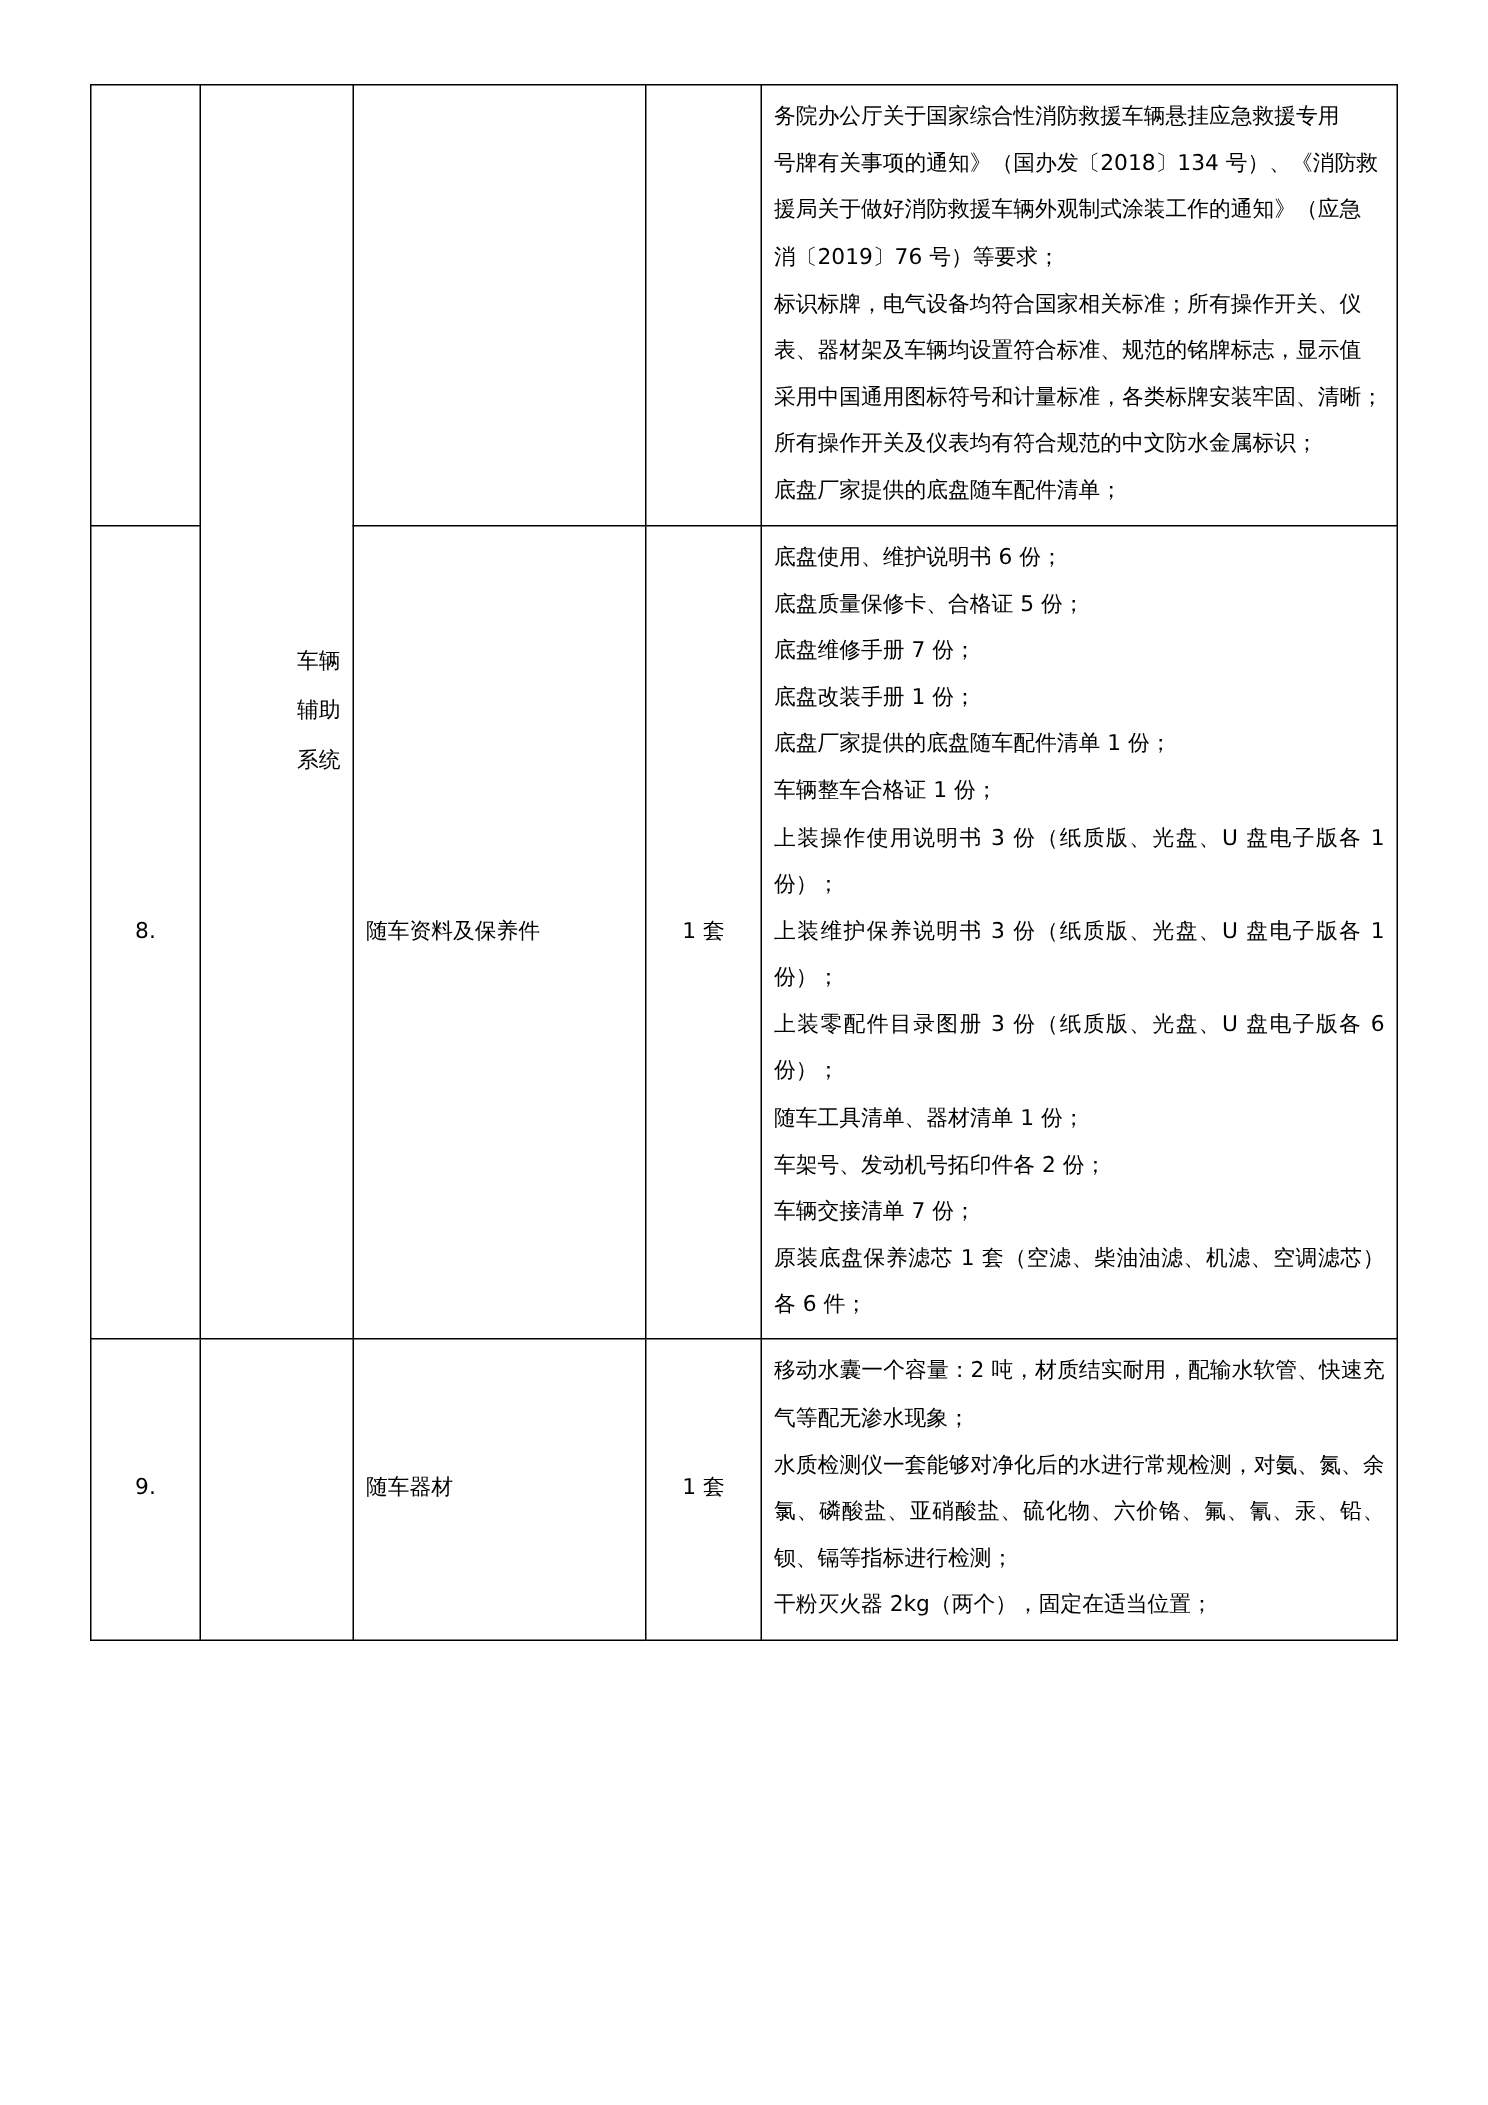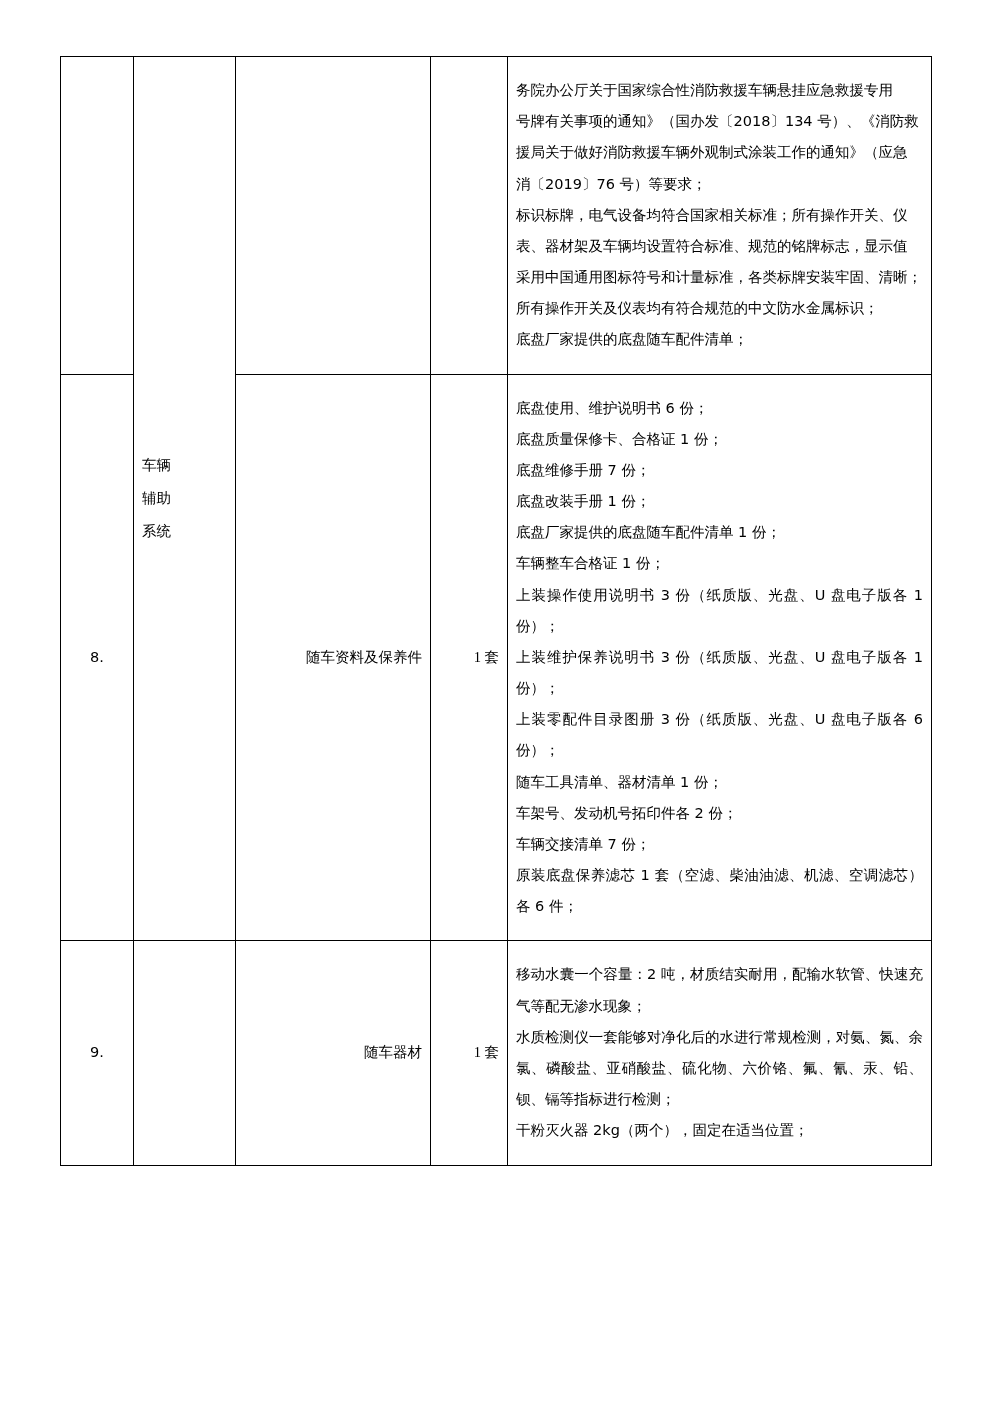--- a/index.html
+++ b/index.html
@@ -22,28 +22,28 @@
   }
   table.spec {
     border-collapse: collapse;
     width: 872px;
     table-layout: fixed;
     border: 1px solid #000;
   }
   table.spec td {
     border: 1px solid #000;
     vertical-align: middle;
-    padding: 18px 8px;
+    padding: 6px 8px;
     font-size: 14.5px;
     line-height: 2.15;
   }
   td.col-idx { width: 56px; text-align: center; }
-  td.col-group { width: 85px; text-align: left; }
-  td.col-name { width: 178px; text-align: right; }
-  td.col-qty { width: 60px; text-align: right; font-family: Liberation Serif, serif; }
+  td.col-group { width: 85px; text-align: right; }
+  td.col-name { width: 178px; text-align: left; }
+  td.col-qty { width: 60px; text-align: center; }
   td.col-desc { vertical-align: top; text-align: justify; padding: 10px 12px 10px 12px; }
   .group-text { line-height: 2.3; }
   .desc-line {
     display: block;
     white-space: normal;
   }
   .desc-line.just {
     text-align: justify;
     text-justify: inter-ideograph;
   }
@@ -78,21 +78,21 @@
           <span class="desc-line">底盘厂家提供的底盘随车配件清单；</span>
         </td>
       </tr>
 
       <tr>
         <td class="col-idx">8.</td>
         <td class="col-name">随车资料及保养件</td>
         <td class="col-qty">1 套</td>
         <td class="col-desc">
           <span class="desc-line">底盘使用、维护说明书 6 份；</span>
-          <span class="desc-line">底盘质量保修卡、合格证 1 份；</span>
+          <span class="desc-line">底盘质量保修卡、合格证 5 份；</span>
           <span class="desc-line">底盘维修手册 7 份；</span>
           <span class="desc-line">底盘改装手册 1 份；</span>
           <span class="desc-line">底盘厂家提供的底盘随车配件清单 1 份；</span>
           <span class="desc-line">车辆整车合格证 1 份；</span>
           <span class="desc-line just">上装操作使用说明书 3 份（纸质版、光盘、U 盘电子版各 1 份）；</span>
           <span class="desc-line just">上装维护保养说明书 3 份（纸质版、光盘、U 盘电子版各 1 份）；</span>
           <span class="desc-line just">上装零配件目录图册 3 份（纸质版、光盘、U 盘电子版各 6 份）；</span>
           <span class="desc-line">随车工具清单、器材清单 1 份；</span>
           <span class="desc-line">车架号、发动机号拓印件各 2 份；</span>
           <span class="desc-line">车辆交接清单 7 份；</span>

